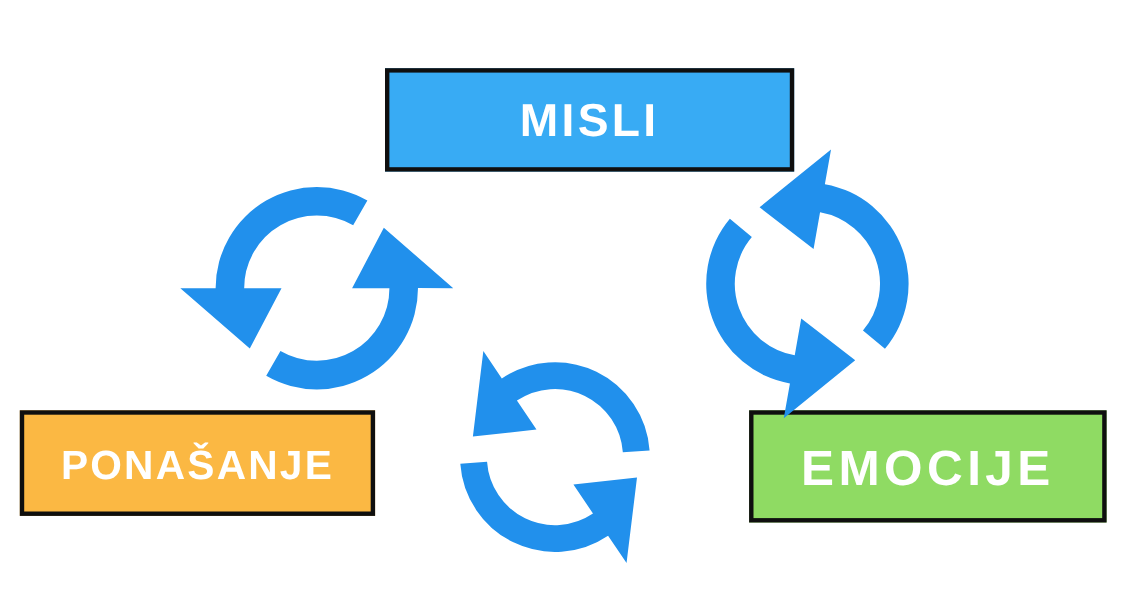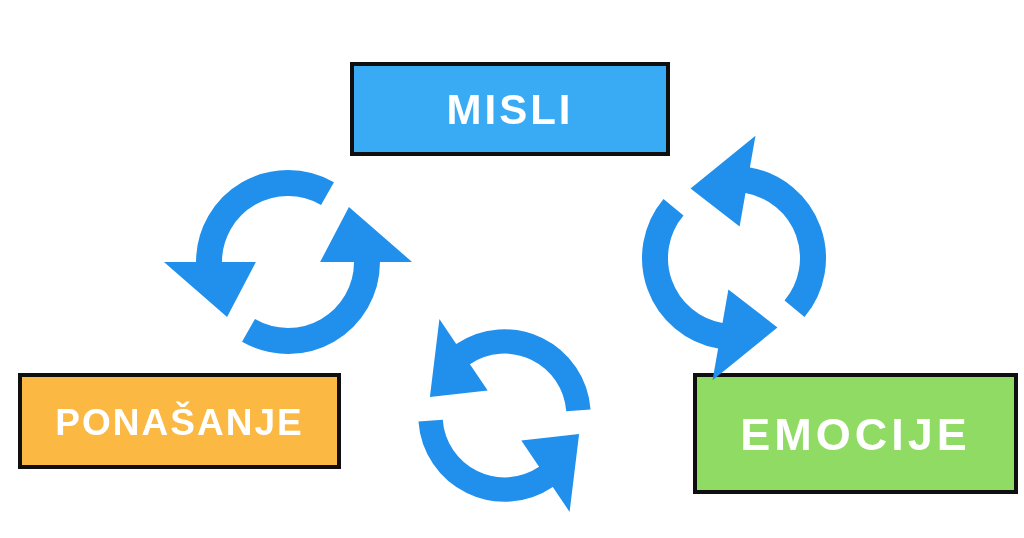--- a/index.html
+++ b/index.html
@@ -26,35 +26,34 @@
   .node .label {
     color: #ffffff;
     font-weight: 700;
     letter-spacing: 3px;
     white-space: nowrap;
     line-height: 1;
     transform: translateY(1px);
   }
   .node-misli {
     left: 350px; top: 62px;
-    width: 320px; height: 94px;
+    width: 372px; height: 94px;
     background: #38abf4;
   }
   .node-misli .label { font-size: 42px; }
   .node-ponasanje {
     left: 18px; top: 373px;
     width: 323px; height: 96px;
     background: #fbb843;
   }
   .node-ponasanje .label { font-size: 37px; letter-spacing: 2px; }
   .node-emocije {
     left: 681px; top: 373px;
-    width: 325px; height: 121px;
+    width: 325px; height: 102px;
     background: #8fdb63;
-    margin-left: 12px;
   }
   .node-emocije .label { font-size: 45px; letter-spacing: 4px; }
 
   .cycle-icon {
     position: absolute;
     overflow: visible;
   }
   .cycle-left {
     left: 168px; top: 142px;
     width: 240px; height: 240px;

